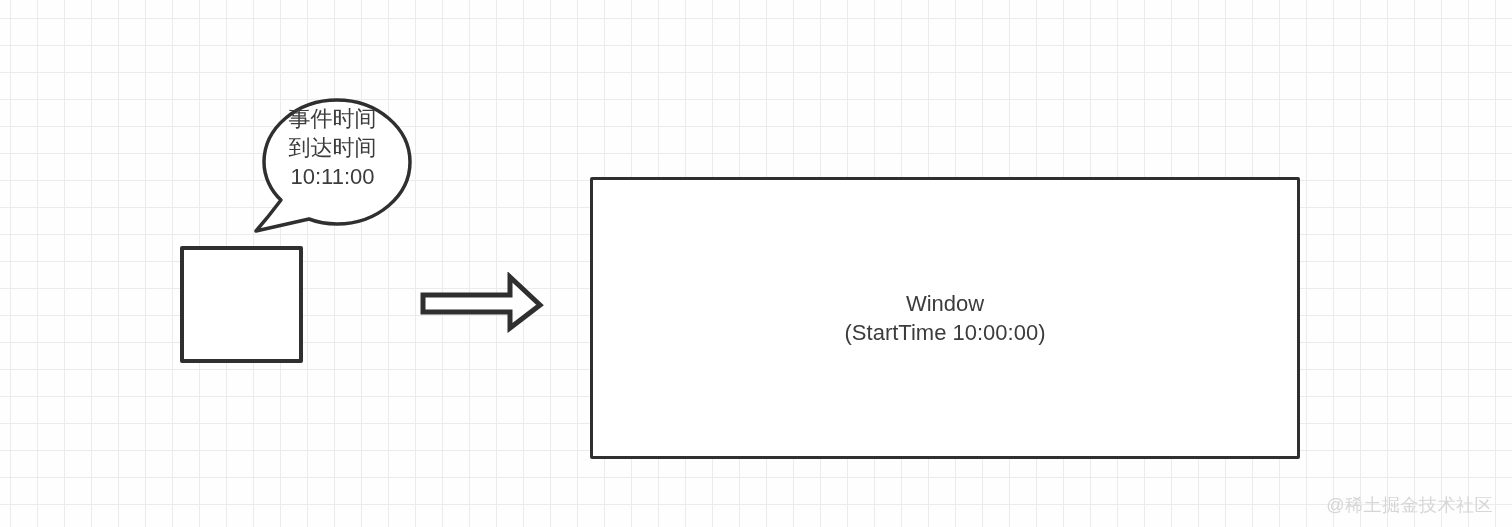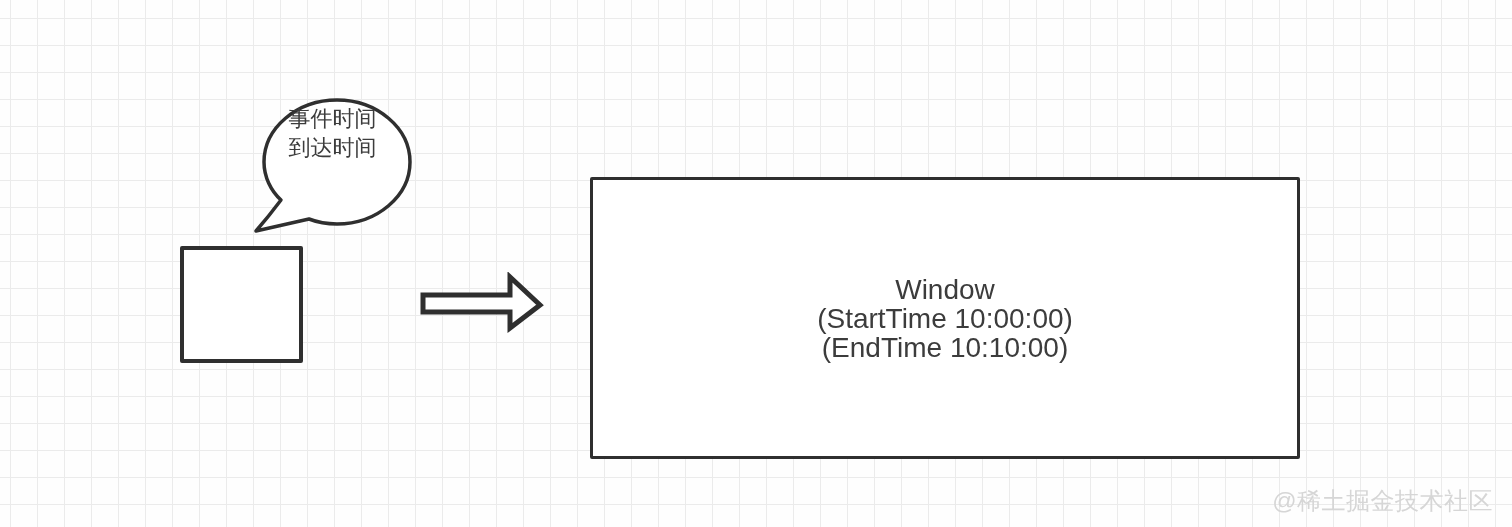--- a/index.html
+++ b/index.html
@@ -72,31 +72,31 @@
     height: 282px;
     box-sizing: border-box;
     border: 3px solid #2f2f2f;
     border-radius: 2px;
     background: #ffffff;
     display: flex;
     flex-direction: column;
     align-items: center;
     justify-content: center;
     text-align: center;
-    font-size: 28px;
+    font-size: 22px;
     line-height: 29px;
     color: #3c3c3c;
   }
 
   
   .watermark {
     position: absolute;
     right: 19px;
     bottom: 10px;
-    font-size: 24px;
+    font-size: 18px;
     color: #d6d6d6;
     letter-spacing: 0.5px;
   }
 </style>
 </head>
 <body>
 
 <div class="canvas">
 
   <div class="bubble">
@@ -106,30 +106,30 @@
                C 165 108, 132 136, 92 136
                C 82 136, 73 134.5, 64 131
                L 11 143
                Q 24 128, 36 112
                C 26 103, 19 89, 19 74
                C 19 40, 52 12, 92 12 Z" fill="#ffffff" stroke="#2f2f2f" stroke-width="3.5" stroke-linejoin="round"></path>
     </svg>
     <div class="bubble-text">
       <div>事件时间</div>
       <div>到达时间</div>
+      <div>10:11:00</div>
     </div>
   </div>
 
   <div class="square"></div>
 
   <svg class="arrow" width="128" height="62" viewBox="0 0 128 62">
     <path d="M 5 23 L 92 23 L 92 5 L 122 33 L 92 56 L 92 40 L 5 40 Z" fill="#ffffff" stroke="#2f2f2f" stroke-width="5" stroke-linejoin="miter"></path>
   </svg>
 
   <div class="window-box">
     <div>Window</div>
     <div>(StartTime 10:00:00)</div>
-    <div>(EndTime 10:10:00)</div>
   </div>
 
   <div class="watermark">@稀土掘金技术社区</div>
 
 </div>
 
 </body></html>

